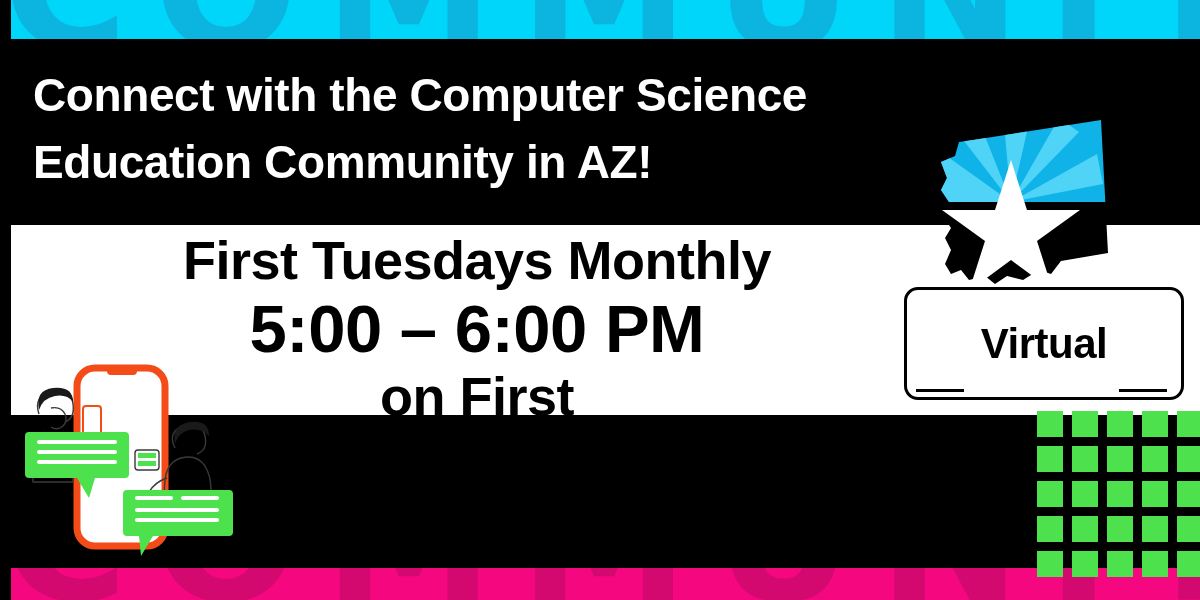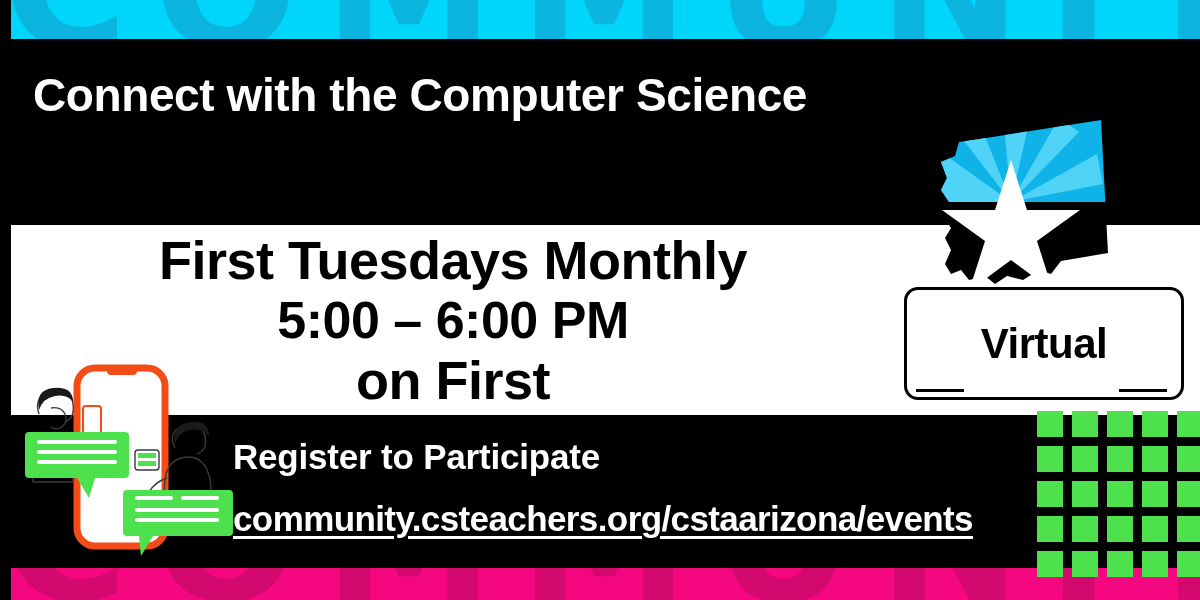--- a/index.html
+++ b/index.html
@@ -28,26 +28,26 @@
   
   #headline{
     position:absolute;left:22px;top:62px;width:930px;
     color:#fff;font-weight:800;font-size:46px;line-height:1.46;
     letter-spacing:-0.4px;
   }
   #headline span{display:block;}
 
   
   #meeting{
-    position:absolute;left:22px;top:232px;width:840px;
+    position:absolute;left:46px;top:232px;width:840px;
     color:#000;text-align:center;font-weight:800;line-height:1.06;
     letter-spacing:-0.5px;
   }
   #meeting .l1{font-size:54px;}
-  #meeting .l2{font-size:52px;margin-top:4px;}
+  #meeting .l2{font-size:67px;margin-top:4px;}
   #meeting .l3{font-size:54px;margin-top:4px;}
 
   
   #register{position:absolute;left:222px;top:437px;color:#fff;}
   #register .cta{font-size:35px;font-weight:800;letter-spacing:-0.2px;}
   #register .url{
     display:inline-block;margin-top:22px;font-size:35px;font-weight:800;
     letter-spacing:-0.6px;text-decoration:underline;text-underline-offset:5px;
     text-decoration-thickness:3px;color:#fff;
   }
@@ -102,32 +102,29 @@
   <div class="band" id="band-black-top"></div>
   <div class="band" id="band-white"></div>
   <div class="band" id="band-black-bottom"></div>
 
   <div class="band" id="band-pink">
     <div class="ghost" id="ghost-pink">COMMUNITY</div>
   </div>
 
   <div id="headline">
     <span>Connect with the Computer Science</span>
+    <span>Education Community in AZ!</span>
   </div>
 
   <div id="meeting">
     <div class="l1">First Tuesdays Monthly</div>
     <div class="l2">5:00 – 6:00 PM</div>
     <div class="l3">on First</div>
   </div>
 
-  <div id="register">
-    <div class="cta">Register to Participate</div>
-    <a class="url" href="#">community.csteachers.org/cstaarizona/events</a>
-  </div>
 
   <div id="az-wrap">
     <svg width="200" height="200" viewBox="0 0 200 200" aria-hidden="true">
       <defs>
         <clipPath id="azclip">
           <path d="M62,42 L190,22 L197,155 L150,163 L140,176 L128,172 L112,182
                    L96,178 L84,186 L74,178 L58,182 L50,172 L40,176 L34,166
                    L40,152 L34,140 L40,130 L32,118 L38,104 L30,92 L36,80
                    L30,64 L44,58 L48,44 Z"></path>
         </clipPath>

